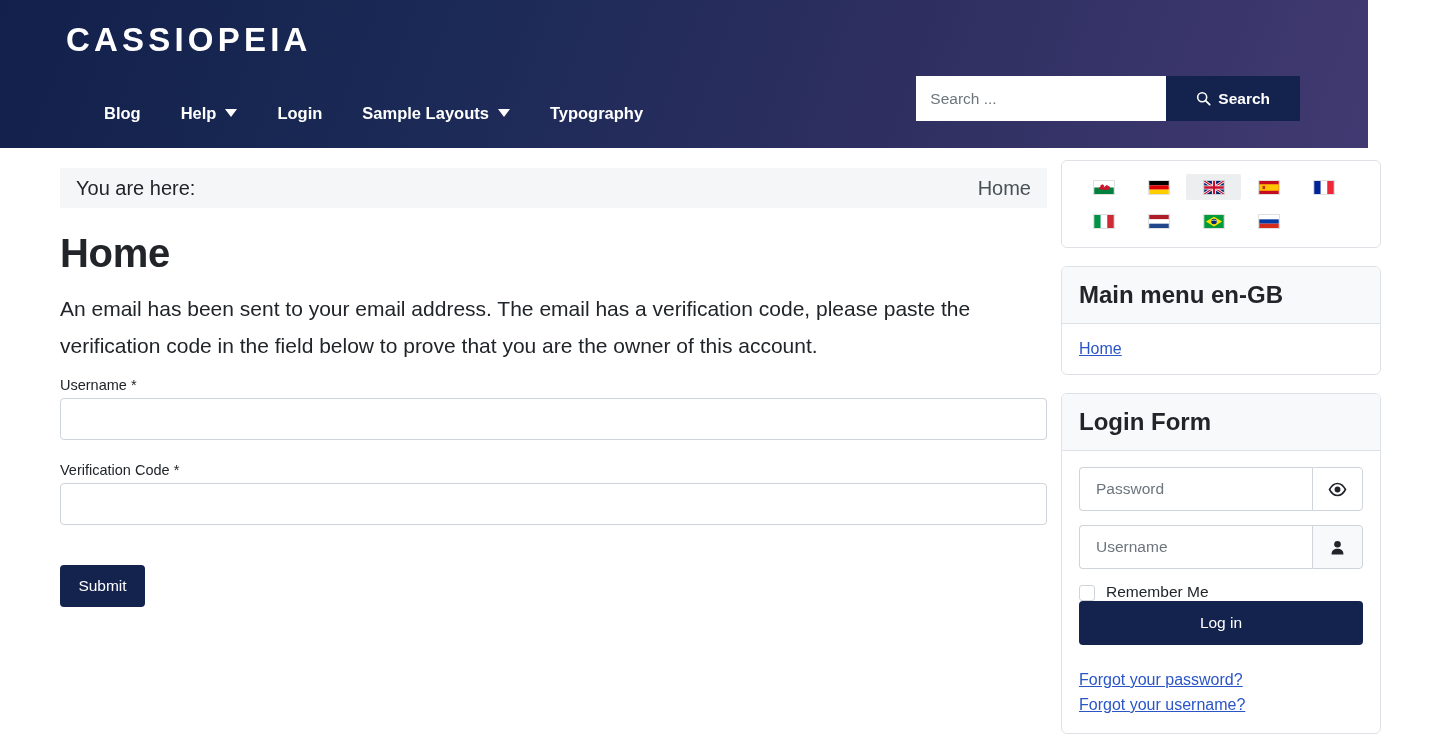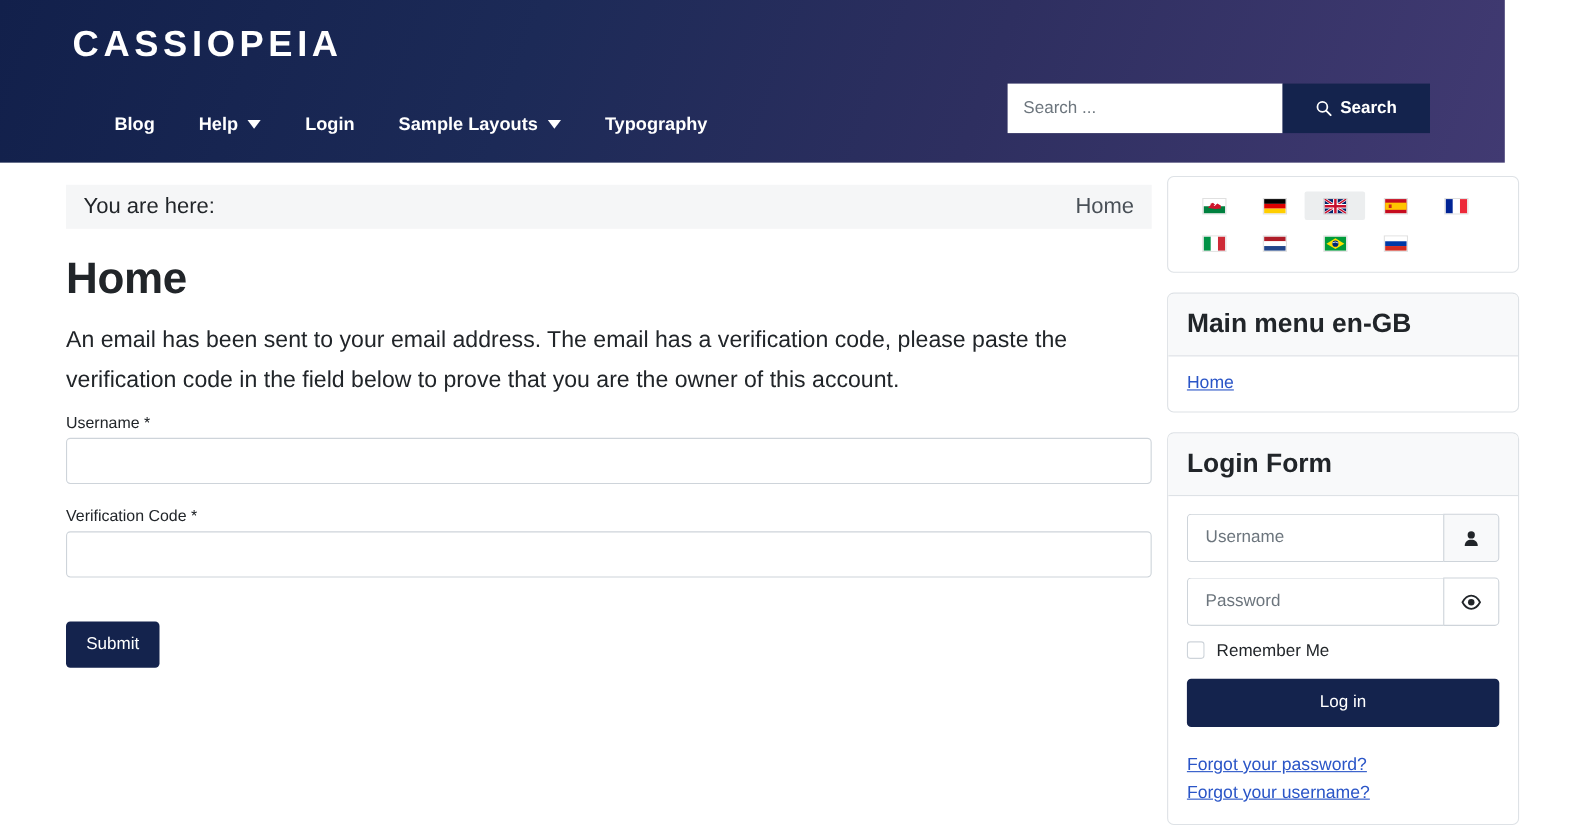--- a/index.html
+++ b/index.html
@@ -252,24 +252,23 @@
     background: #f8f9fa;
     display: flex;
     align-items: center;
     justify-content: center;
     cursor: pointer;
   }
   .input-addon.plain { background: #ffffff; }
 
   .remember-row {
     display: flex;
-    align-items: flex-start;
+    align-items: flex-end;
     gap: 11px;
     margin-top: 2px;
-    margin-bottom: 16px;
   }
   .checkbox {
     width: 16px;
     height: 16px;
     border: 1px solid #ced4da;
     border-radius: 3px;
     background: #ffffff;
     cursor: pointer;
     flex: 0 0 auto;
   }
@@ -454,39 +453,39 @@
       <div class="card-body">
         <a class="menu-link">Home</a>
       </div>
     </div>
 
     <div class="card">
       <div class="card-header">Login Form</div>
       <div class="card-body">
 
         <div class="input-row">
+          <input class="login-input" type="password" placeholder="Password" style="">
+          <span class="input-addon plain">
+            <svg width="19" height="19" viewBox="0 0 20 20">
+              <path d="M1.6 10 C4 5.5 7 3.7 10 3.7 C13 3.7 16 5.5 18.4 10 C16 14.5 13 16.3 10 16.3 C7 16.3 4 14.5 1.6 10 Z" fill="none" stroke="#212529" stroke-width="1.7"></path>
+              <circle cx="10" cy="10" r="3.1" fill="#212529"></circle>
+            </svg>
+          </span>
+        </div>
+
+        <div class="input-row">
           <input class="login-input" type="text" placeholder="Username" style="">
           <span class="input-addon">
             <svg width="17" height="17" viewBox="0 0 16 16">
               <circle cx="8" cy="5" r="3.1" fill="#212529"></circle>
               <path d="M2.4 14.5 C2.4 10.8 5 9.2 8 9.2 C11 9.2 13.6 10.8 13.6 14.5 Z" fill="#212529"></path>
             </svg>
           </span>
         </div>
 
-        <div class="input-row">
-          <input class="login-input" type="password" placeholder="Password" style="">
-          <span class="input-addon plain">
-            <svg width="19" height="19" viewBox="0 0 20 20">
-              <path d="M1.6 10 C4 5.5 7 3.7 10 3.7 C13 3.7 16 5.5 18.4 10 C16 14.5 13 16.3 10 16.3 C7 16.3 4 14.5 1.6 10 Z" fill="none" stroke="#212529" stroke-width="1.7"></path>
-              <circle cx="10" cy="10" r="3.1" fill="#212529"></circle>
-            </svg>
-          </span>
-        </div>
-
         <div class="remember-row">
           <span class="checkbox"></span>
           <span class="remember-label">Remember Me</span>
         </div>
 
         <button class="login-btn">Log in</button>
 
         <a class="forgot-link">Forgot your password?</a>
         <a class="forgot-link">Forgot your username?</a>
       </div>

